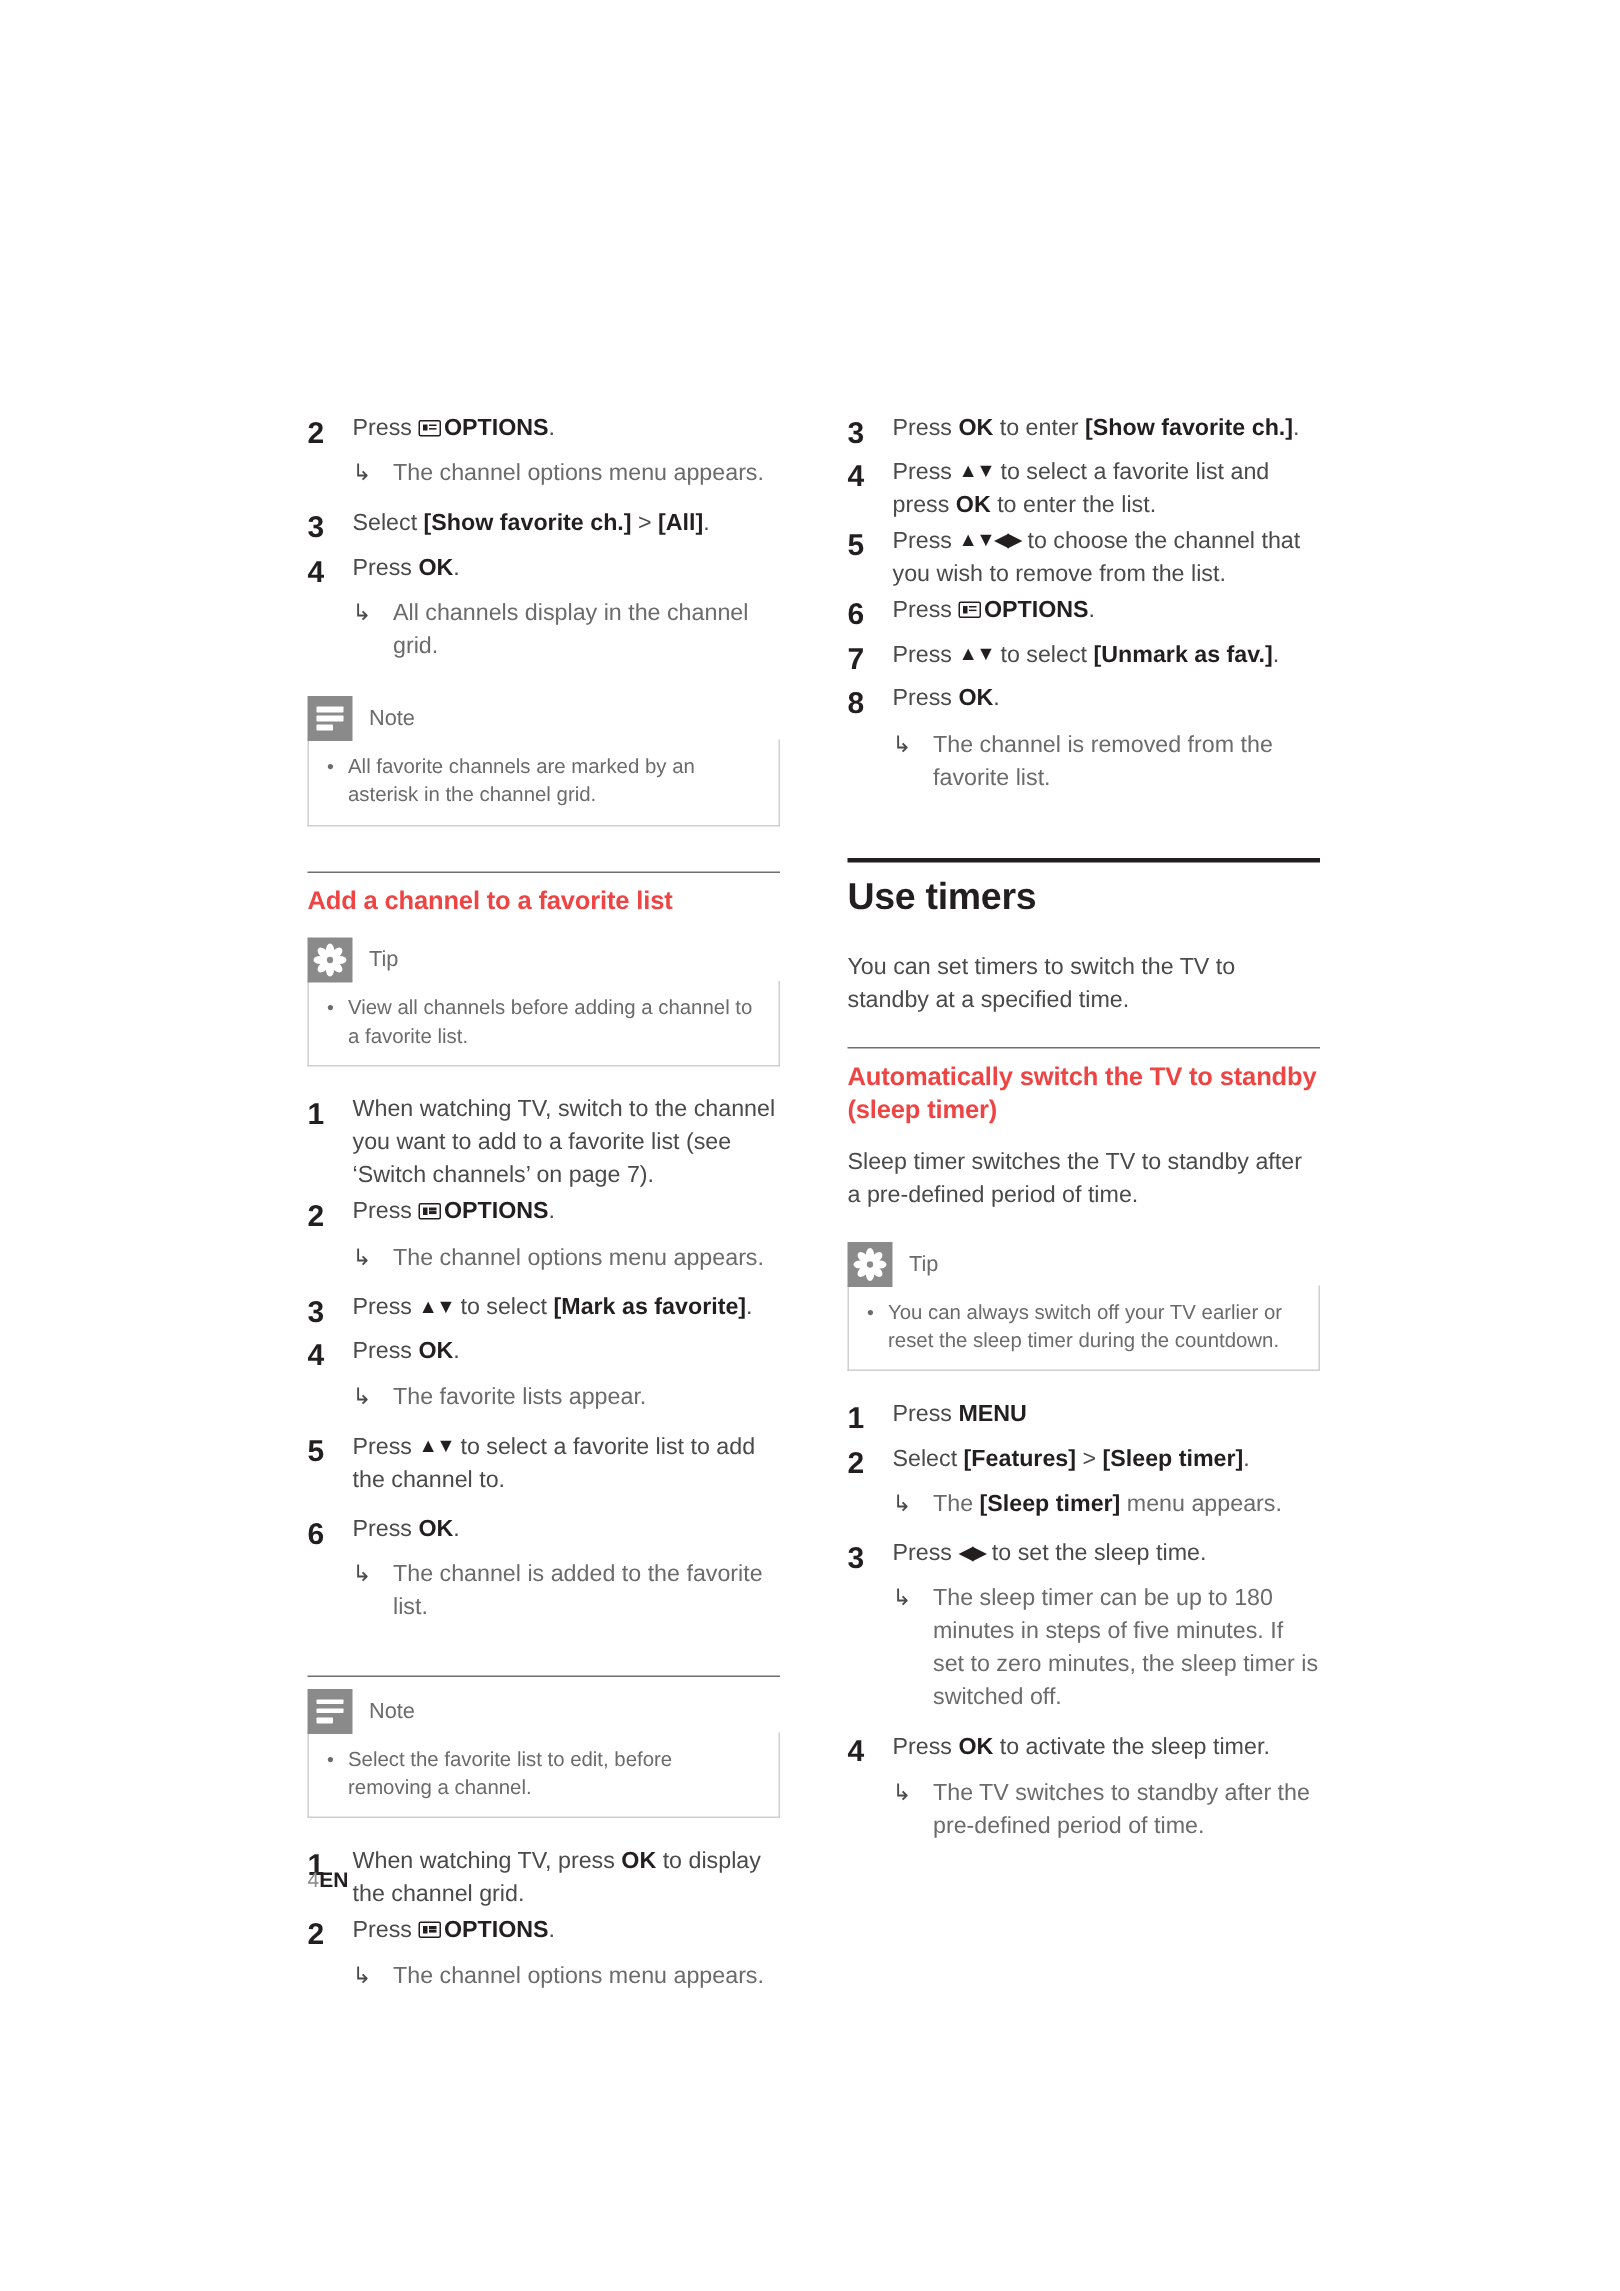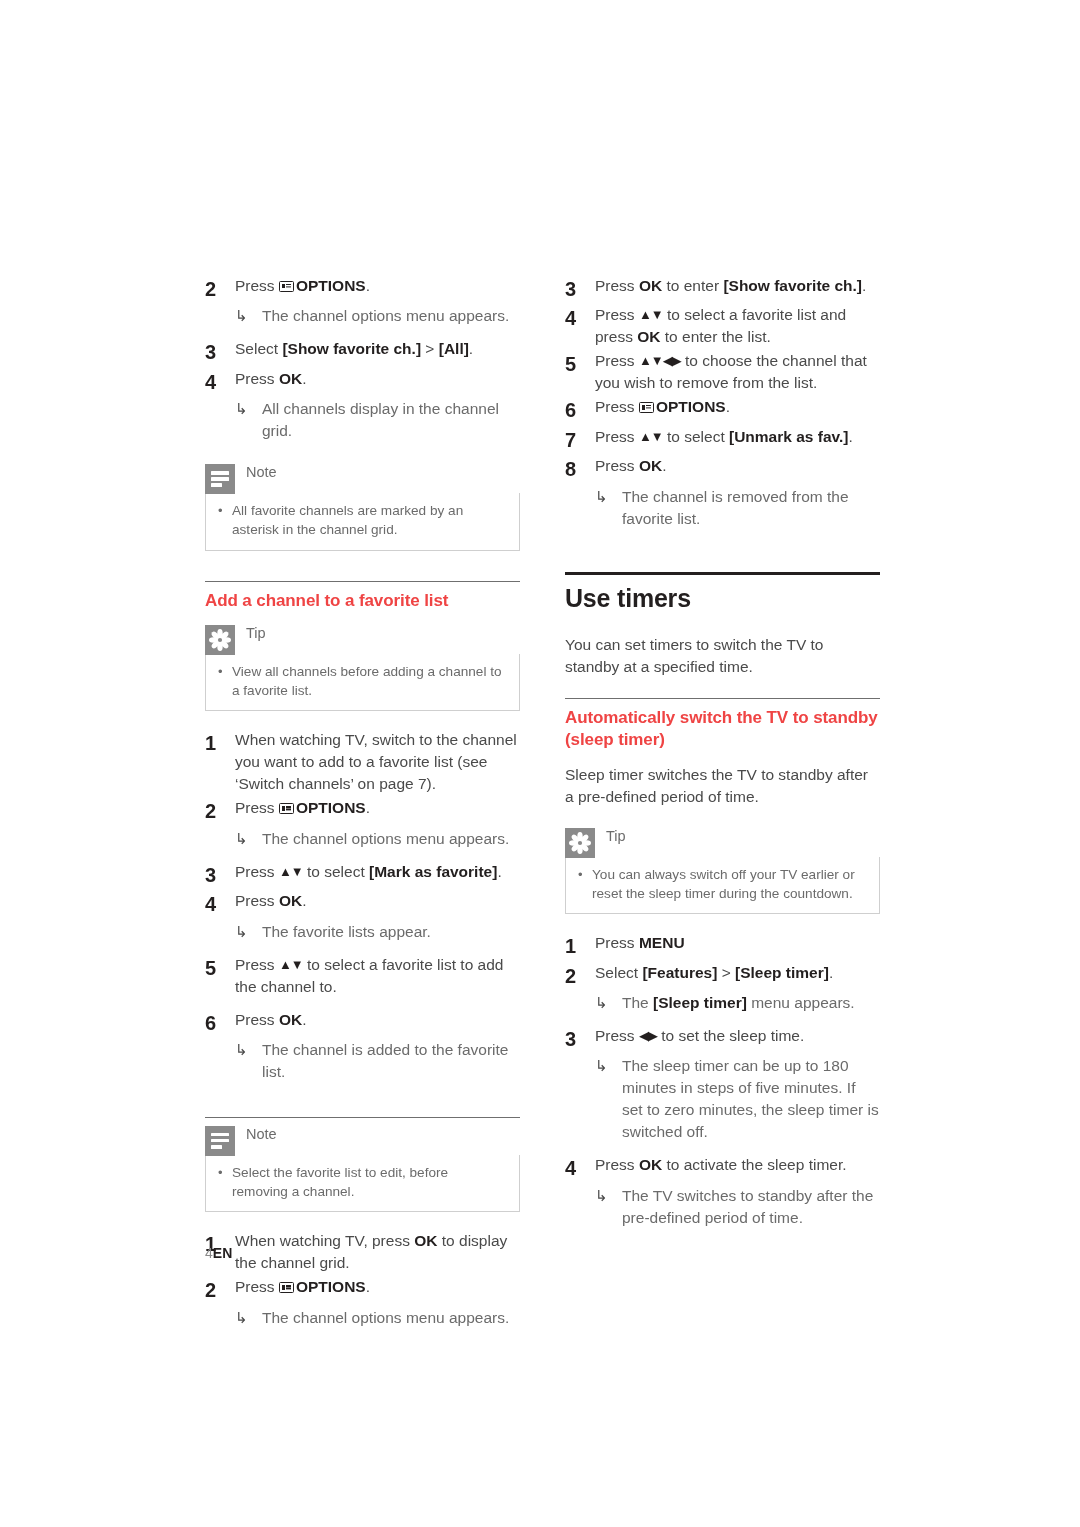--- a/index.html
+++ b/index.html
@@ -137,20 +137,21 @@
     font-size: 13px;
     letter-spacing: -1px;
     color: #231f1f;
     vertical-align: 1px;
   }
 
   
   .callout { margin: 0 0 18px 0; }
   .callout-head {
     display: flex;
+    align-items: center;
     height: 30px;
   }
   .callout-icon {
     width: 30px;
     height: 30px;
     background: #8a8a8a;
     position: relative;
     flex: 0 0 30px;
   }
   

